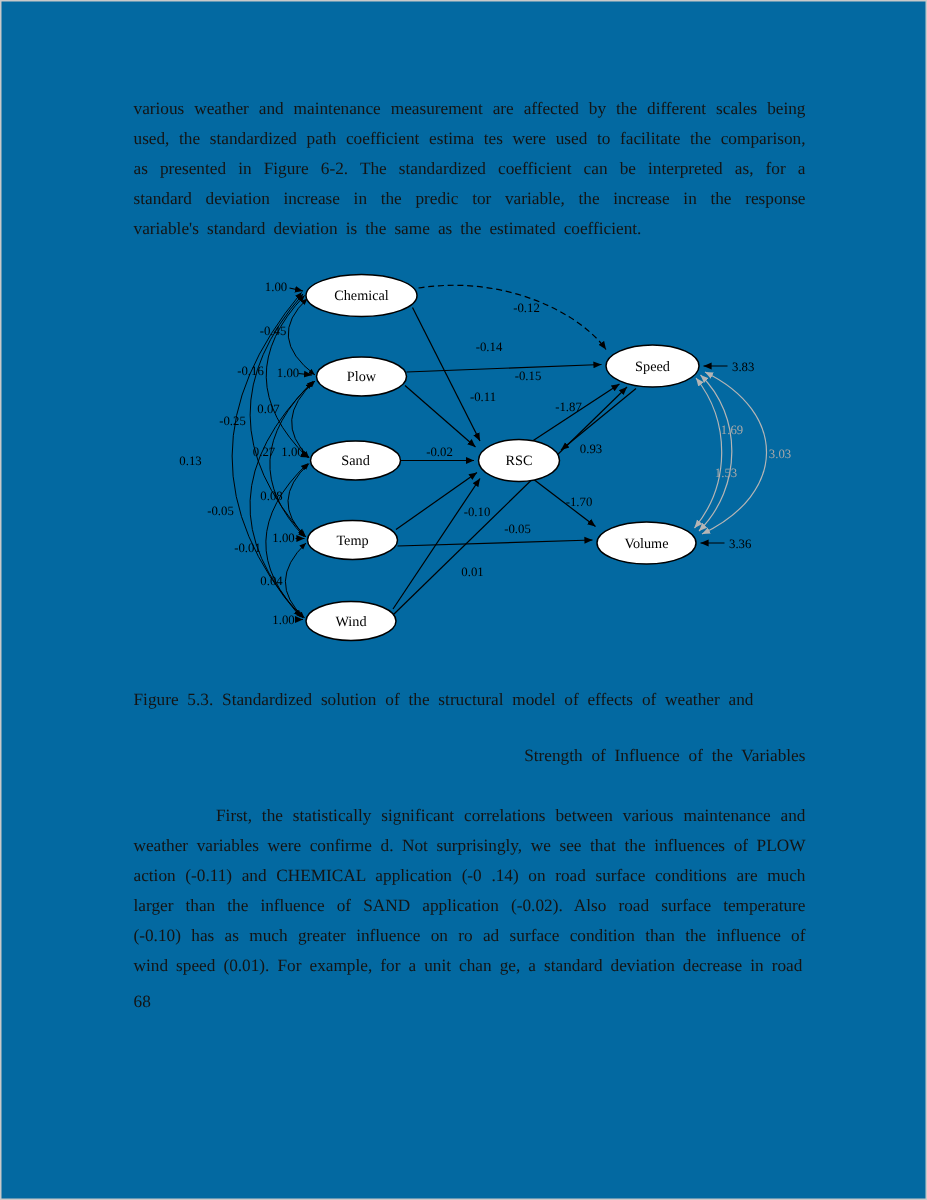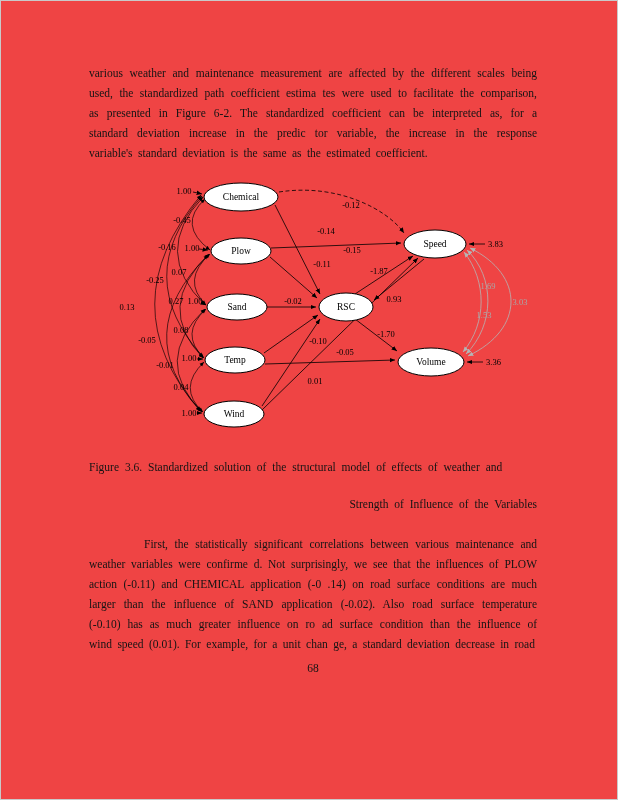--- a/index.html
+++ b/index.html
@@ -1,27 +1,27 @@
 <!DOCTYPE html>
 <html><head>
 <meta charset="utf-8">
 <style>
   html,body{margin:0;padding:0;background:#fff;}
   body{width:618px;height:800px;font-family:"Liberation Serif",serif;color:#141414;}
   .sheet{box-sizing:border-box;width:618px;height:800px;border:1px solid #c9c9c9;
-         padding:62px 80px 0 88px;overflow:hidden;background:#ef4444;}
+         padding:62px 80px 0 88px;overflow:hidden;background:#0369a1;}
   p{margin:0;font-size:11.5px;line-height:20px;text-align:justify;word-spacing:2.5px;}
   .chi{margin:8px 0 0 57px;text-align:left;word-spacing:4px;}
   .figure{margin-top:14px;}
   .figure svg{display:block;}
   .caption{margin-top:22px;line-height:17px;text-align:left;word-spacing:3px;}
   .cap2{padding-left:62px;}
   .heading{margin-top:18px;text-align:right;word-spacing:3px;}
   .p2{margin-top:20px;text-indent:55px;}
-  .pagenum{margin-top:8px;text-align:center;font-size:11.5px;}
+  .pagenum{margin-top:8px;font-size:11.5px;}
 
   .node{fill:#fff;stroke:#000;stroke-width:1;}
   .ntext{font-size:9.5px;text-anchor:middle;font-family:"Liberation Serif",serif;fill:#000;}
   .edge{fill:none;stroke:#000;stroke-width:0.8;}
   .arc{fill:none;stroke:#000;stroke-width:0.65;}
   .dashed{stroke-dasharray:4 2.5;}
   .lbl{font-size:8.5px;text-anchor:middle;font-family:"Liberation Serif",serif;fill:#000;}
   .start{text-anchor:start;}
   .garc{fill:none;stroke:#b5b5b5;stroke-width:0.8;}
   .glbl{fill:#a8a8a8;}
@@ -144,21 +144,21 @@
       <text class="lbl" x="226" y="207">0.01</text>
       <text class="lbl start" x="399" y="70">3.83</text>
       <text class="lbl start" x="397" y="188">3.36</text>
       <text class="lbl glbl" x="399" y="112">1.69</text>
       <text class="lbl glbl" x="395" y="141">1.53</text>
       <text class="lbl glbl" x="431" y="128">3.03</text>
     </svg>
   </div>
 
   <p class="caption">
-    <span>Figure 3.6.  Standardized solution of the structural model of effects of weather and</span><br>
+    <span>Figure 5.3.  Standardized solution of the structural model of effects of weather and</span><br>
   </p>
 
   <p class="heading">Strength of Influence of the Variables</p>
 
   <p class="p2">First, the statistically significant correlations between various maintenance and weather variables were confirme d. Not surprisingly, we see that the influences of PLOW action (-0.11) and CHEMICAL application (-0 .14) on road surface conditions are much larger than the influence of SAND application (-0.02). Also road surface temperature (-0.10) has as much greater influence on ro ad surface condition than the influence of wind speed (0.01). For example, for a unit chan ge, a standard deviation decrease in road</p>
 
   <div class="pagenum">68</div>
 
 </div>
 

